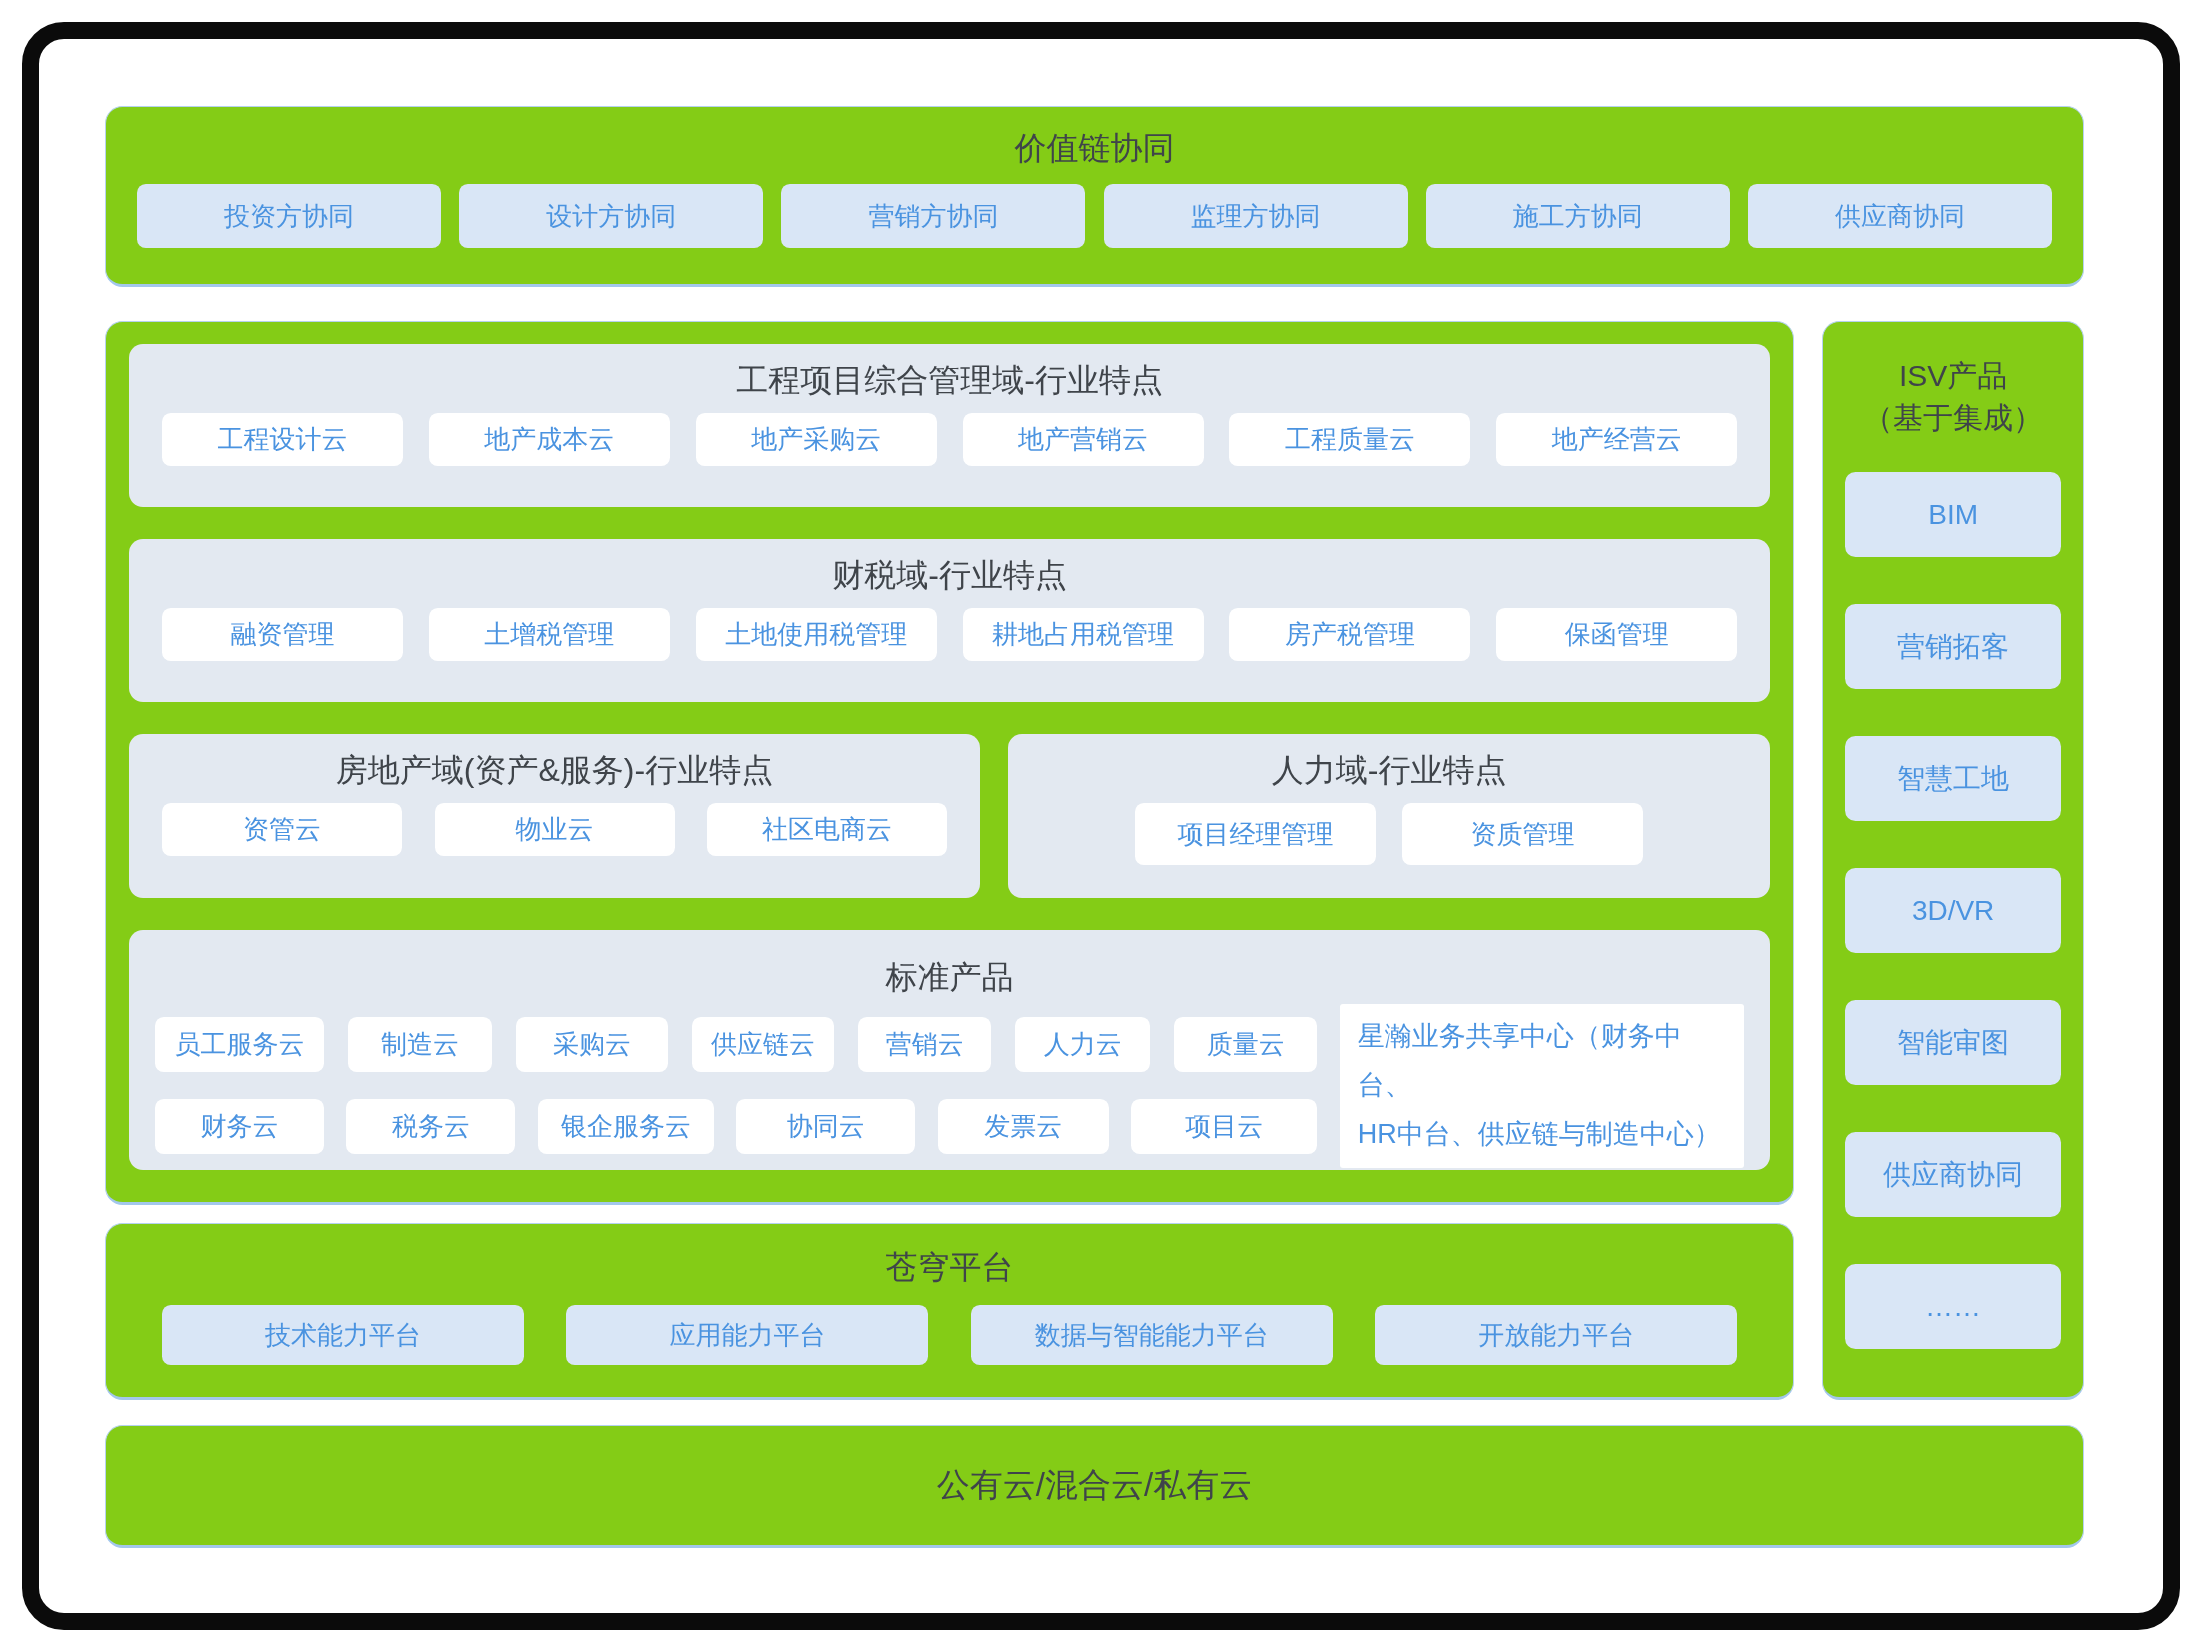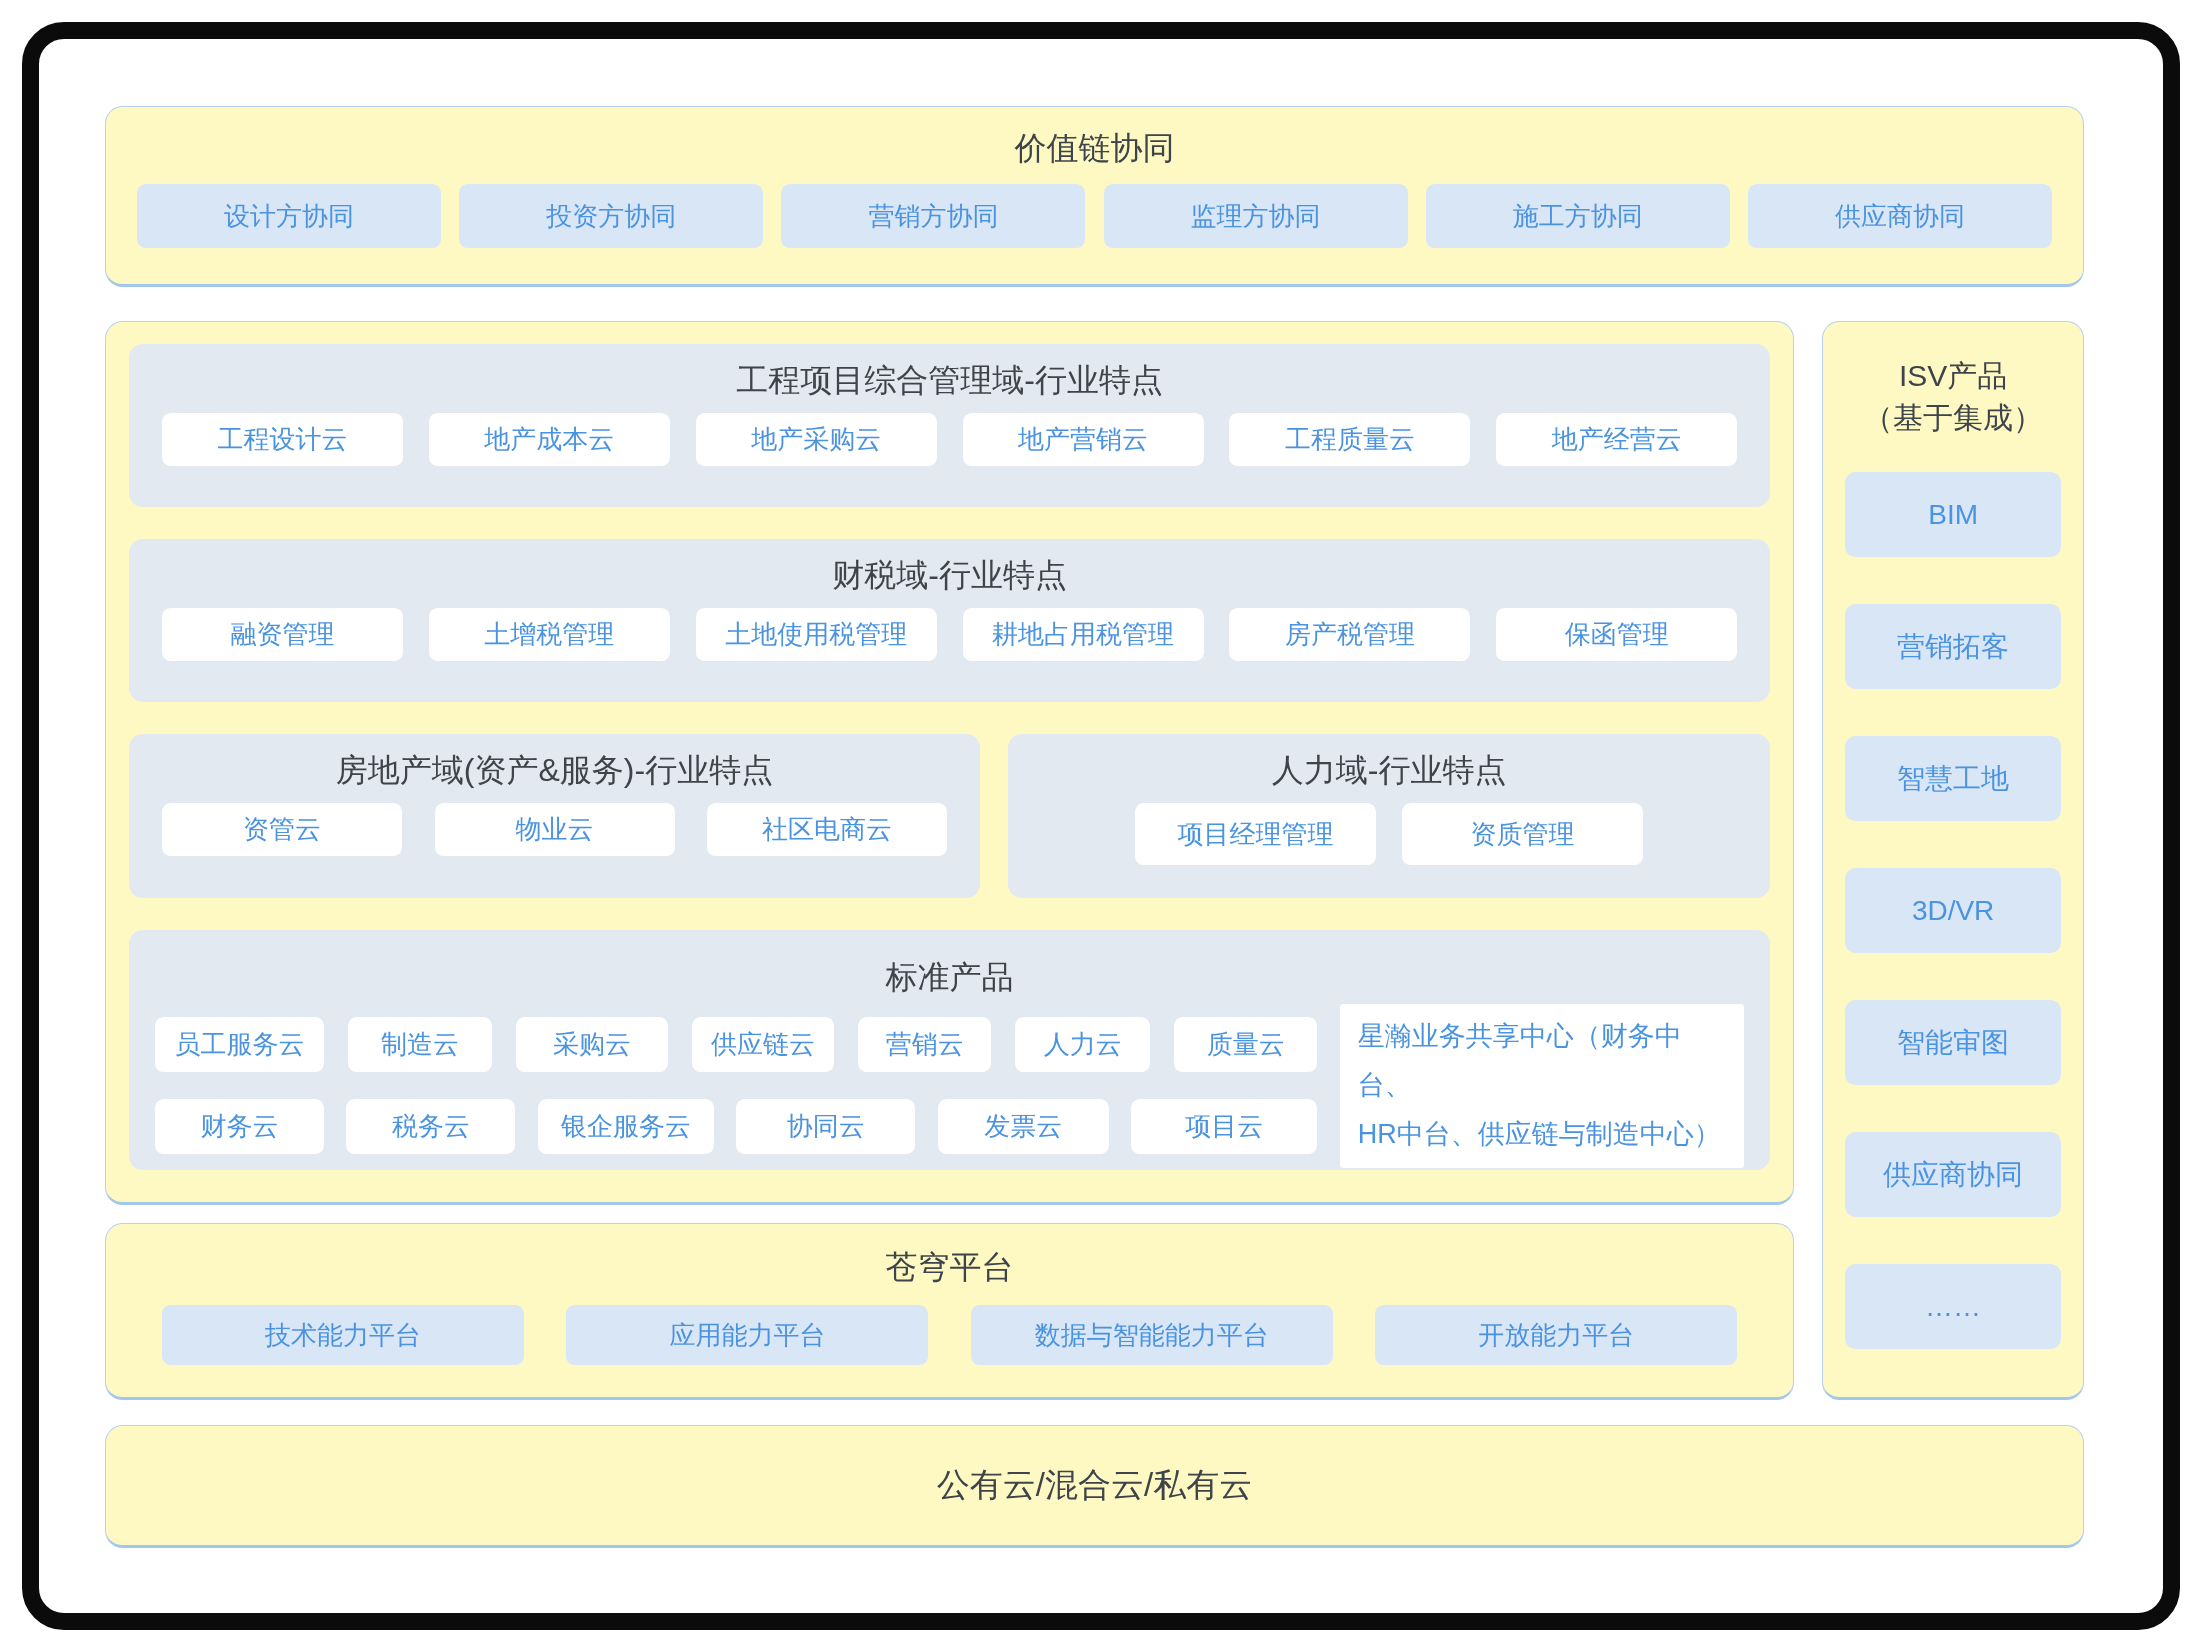--- a/index.html
+++ b/index.html
@@ -10,21 +10,21 @@
   .frame{
     position:absolute;left:22px;top:22px;right:22px;bottom:22px;
     border:17.6px solid #0b0b0b;border-radius:42px;box-sizing:border-box;
   }
   .content{
     position:absolute;left:40px;top:40px;right:40px;bottom:40px;
     padding:66px 78px 61px 65px;box-sizing:border-box;
     display:flex;flex-direction:column;
   }
   .card{
-    background:#fef9c3;
+    background:#84cc16;
     border:1.8px solid #b6d2ef;border-bottom:3.5px solid #a3c7ec;
     border-radius:17.6px;box-sizing:border-box;
   }
   .section-title{
     font-size:32px;color:#3f444a;text-align:center;line-height:44px;
   }
   .btn{
     display:flex;align-items:center;justify-content:center;
     color:#4a93e0;font-size:26px;border-radius:8.8px;box-sizing:border-box;
     cursor:default;
@@ -102,22 +102,22 @@
 </head>
 <body>
 
 <div class="frame"></div>
 
 <div class="content">
 
   <div class="card top-card">
     <div class="section-title">价值链协同</div>
     <div class="top-row">
+        <div class="btn lblue">投资方协同</div>
         <div class="btn lblue">设计方协同</div>
-        <div class="btn lblue">投资方协同</div>
         <div class="btn lblue">营销方协同</div>
         <div class="btn lblue">监理方协同</div>
         <div class="btn lblue">施工方协同</div>
         <div class="btn lblue">供应商协同</div>
       </div>
   </div>
 
   <div class="middle">
     <div class="main-col">
 

